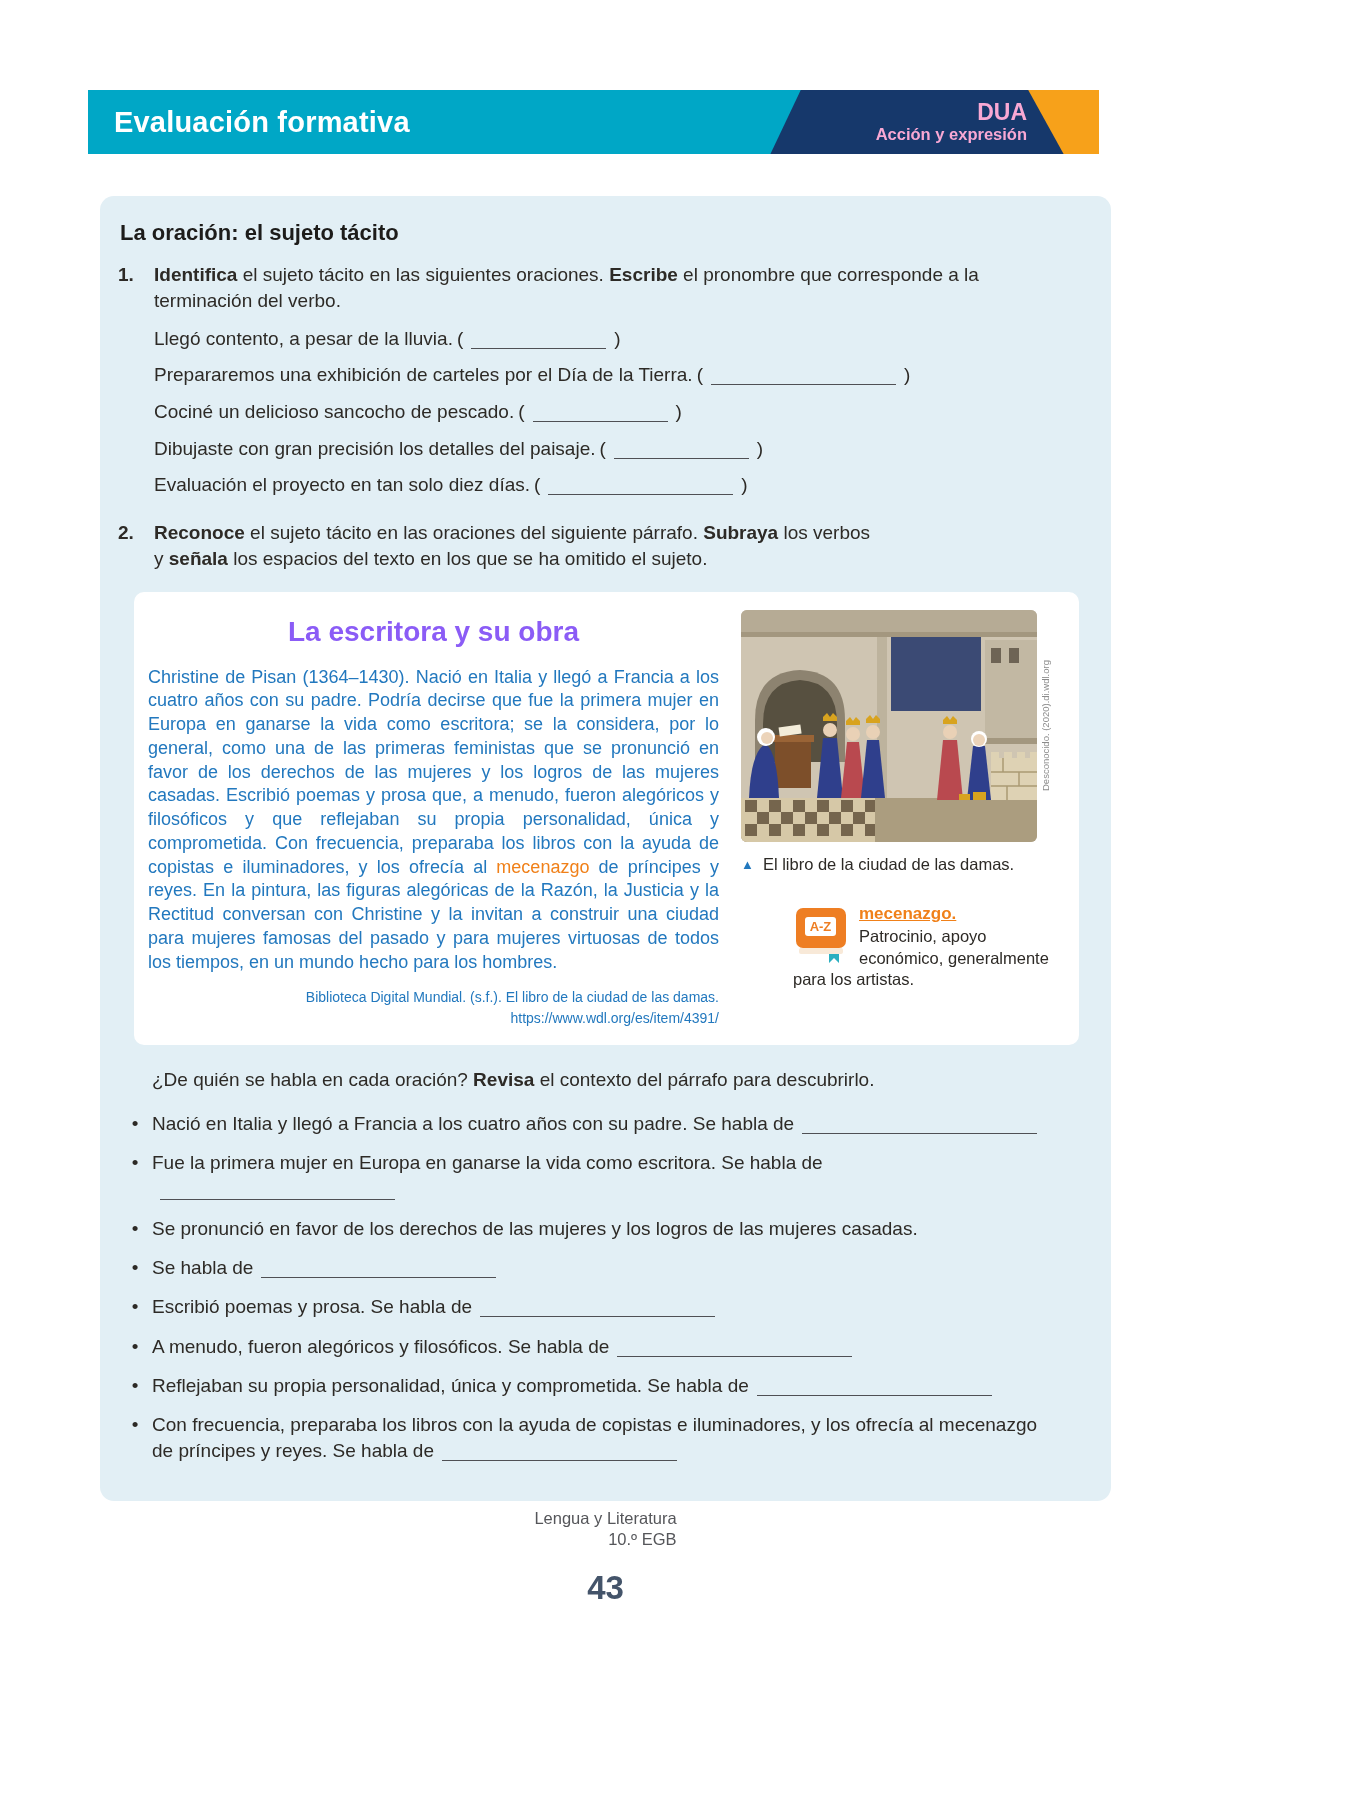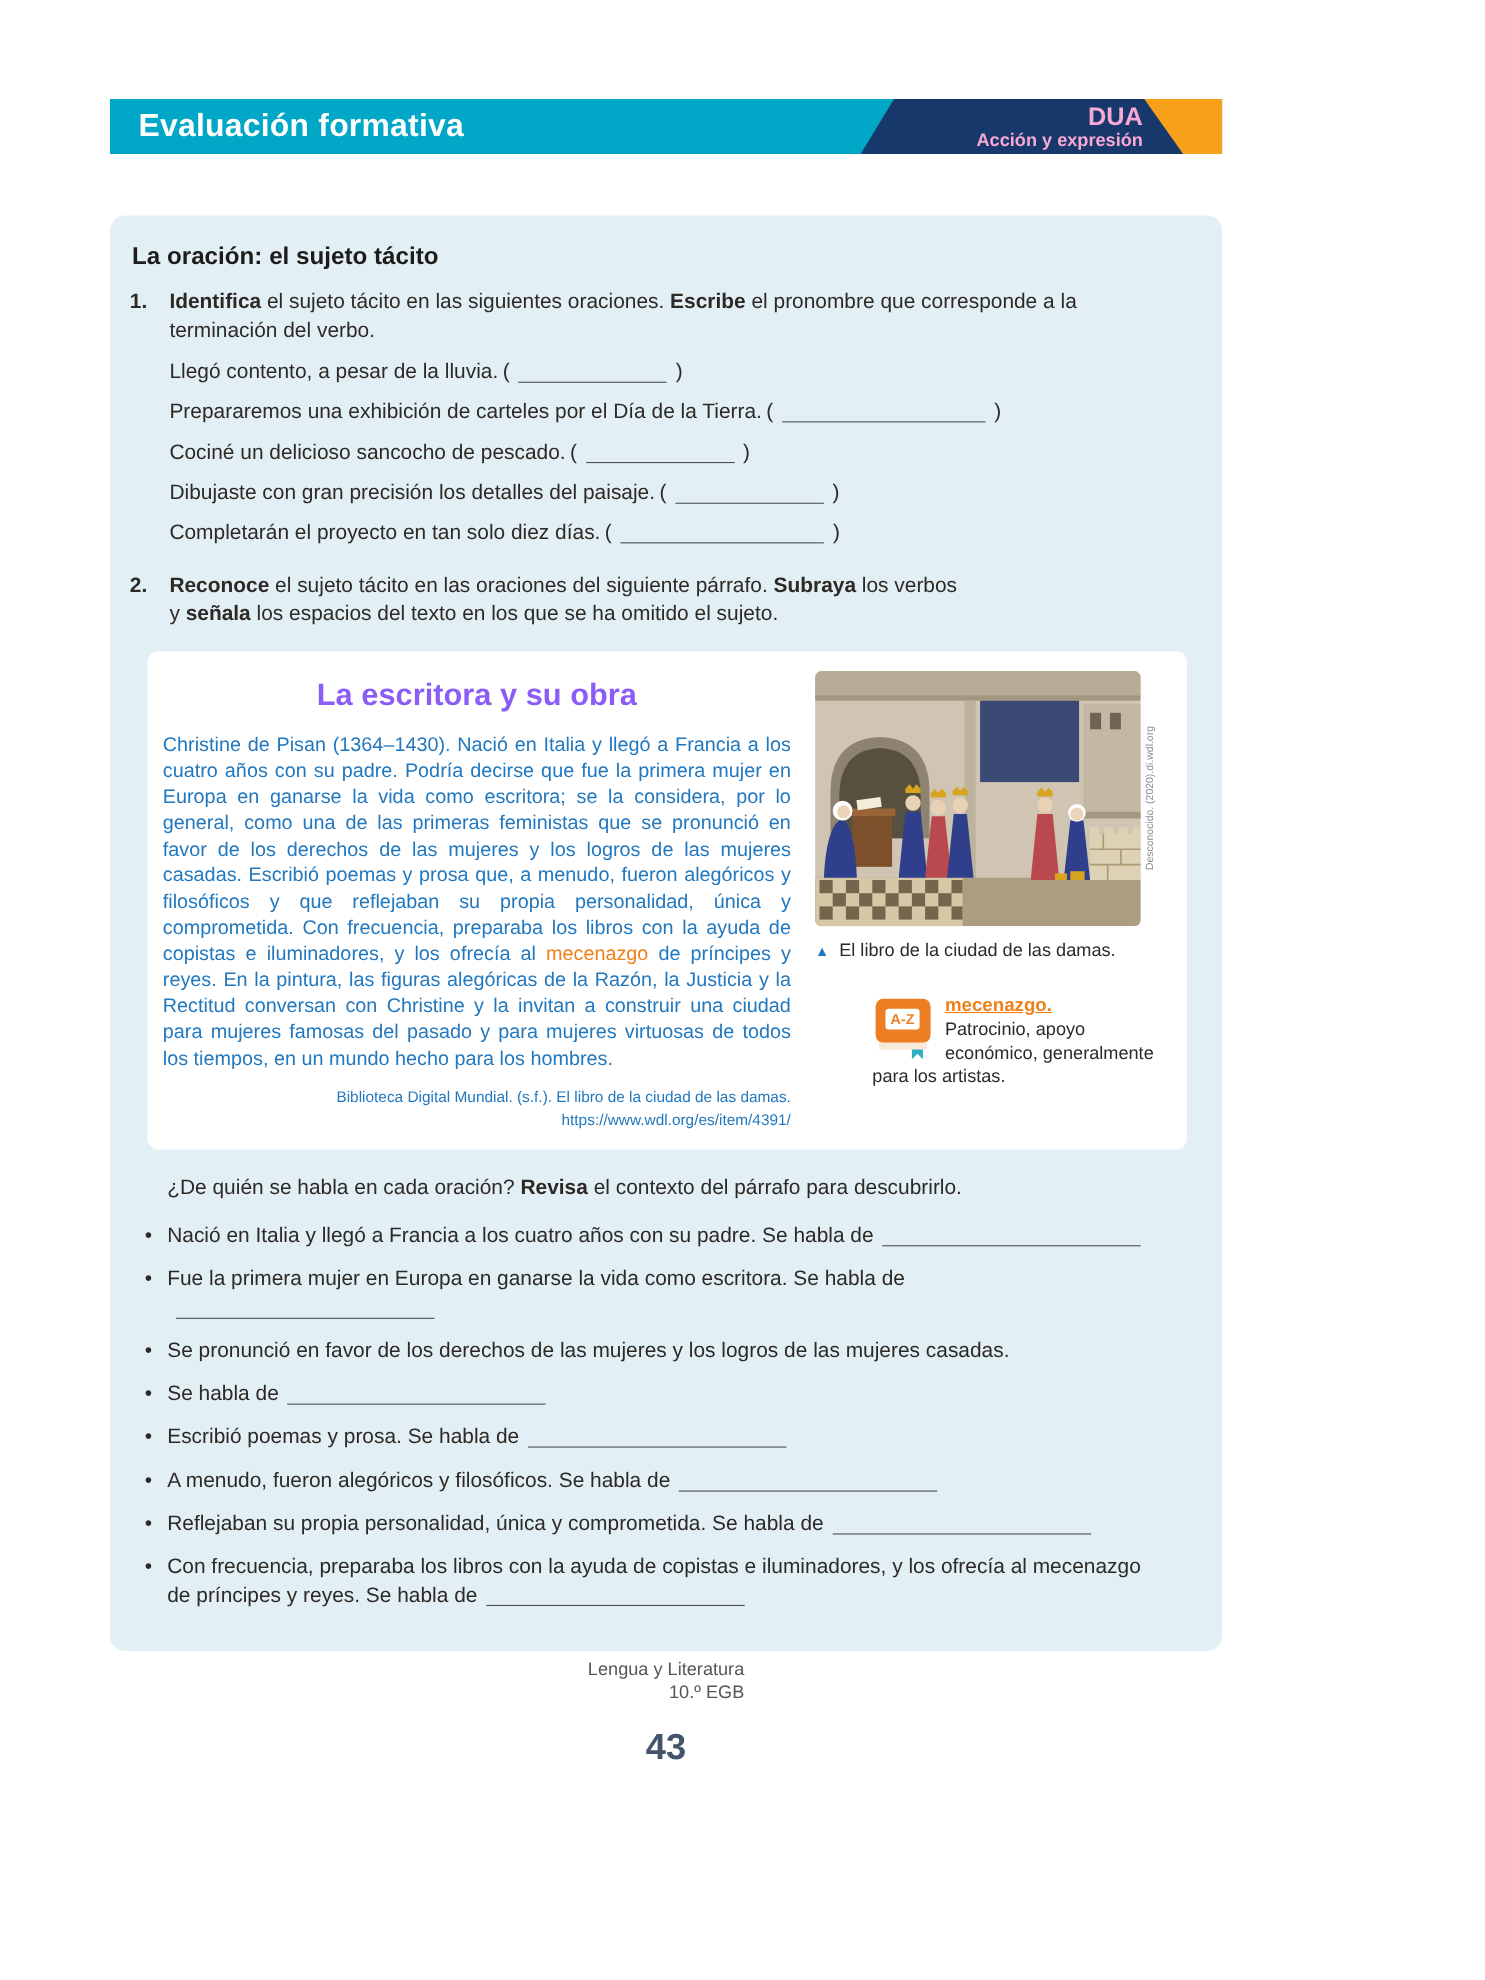--- a/index.html
+++ b/index.html
@@ -4,21 +4,21 @@
 <style>
   * { margin:0; padding:0; box-sizing:border-box; }
   html,body { background:#ffffff; }
   body {
     width:1350px; height:1800px; position:relative;
     font-family:"Liberation Sans", sans-serif;
     color:#2d2a26;
   }
 
   
-  .header { position:absolute; left:100px; top:90px; width:1011px; height:50px; background:#16386B; }
+  .header { position:absolute; left:88px; top:90px; width:1011px; height:64px; background:#16386B; }
   .header-teal   { position:absolute; inset:0; background:#00A7C6;
                    clip-path:polygon(0 0, 70.5% 0, 67.5% 100%, 0 100%); }
   .header-orange { position:absolute; inset:0; background:#F7A11A;
                    clip-path:polygon(93% 0, 100% 0, 100% 100%, 96.5% 100%); }
   .header-title  { position:absolute; left:26px; top:50%; transform:translateY(-50%);
                    color:#fff; font-size:29px; font-weight:bold; letter-spacing:0.2px; }
   .header-badge  { position:absolute; right:72px; top:50%; transform:translateY(-50%);
                    text-align:right; color:#f9a8d4; line-height:1.15; }
   .badge-title   { font-size:23px; font-weight:bold; }
   .badge-sub     { font-size:16.5px; font-weight:bold; }
@@ -104,21 +104,21 @@
   <div class="exercise">
     <div class="ex-num">1.</div>
     <div class="ex-body"><span class="b">Identifica</span><span> el sujeto tácito en las siguientes oraciones. </span><span class="b">Escribe</span><span> el pronombre que corresponde a la terminación del verbo.</span></div>
   </div>
 
   <div class="sentences">
     <div class="sentence"><span>Llegó contento, a pesar de la lluvia.</span><span class="paren-open">(</span><span class="blank blank-sm"></span><span class="paren-close">)</span></div>
     <div class="sentence"><span>Prepararemos una exhibición de carteles por el Día de la Tierra.</span><span class="paren-open">(</span><span class="blank blank-lg"></span><span class="paren-close">)</span></div>
     <div class="sentence"><span>Cociné un delicioso sancocho de pescado.</span><span class="paren-open">(</span><span class="blank blank-sm"></span><span class="paren-close">)</span></div>
     <div class="sentence"><span>Dibujaste con gran precisión los detalles del paisaje.</span><span class="paren-open">(</span><span class="blank blank-sm"></span><span class="paren-close">)</span></div>
-    <div class="sentence"><span>Completarán el proyecto en tan solo diez días.</span><span class="paren-open">(</span><span class="blank blank-lg"></span><span class="paren-close">)</span></div>
+    <div class="sentence"><span>Evaluación el proyecto en tan solo diez días.</span><span class="paren-open">(</span><span class="blank blank-lg"></span><span class="paren-close">)</span></div>
   </div>
 
   <div class="exercise ex2">
     <div class="ex-num">2.</div>
     <div class="ex-body ex2-body"><span class="b">Reconoce</span><span> el sujeto tácito en las oraciones del siguiente párrafo. </span><span class="b">Subraya</span><span> los verbos y </span><span class="b">señala</span><span> los espacios del texto en los que se ha omitido el sujeto.</span></div>
   </div>
 
   <div class="card">
     <div class="card-left">
       <div class="card-title">La escritora y su obra</div>

